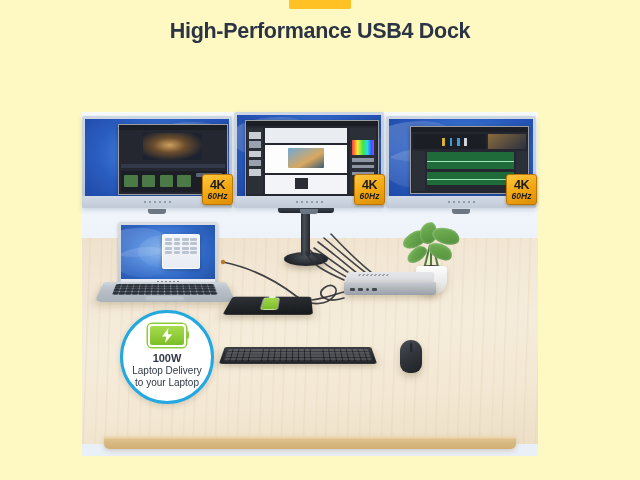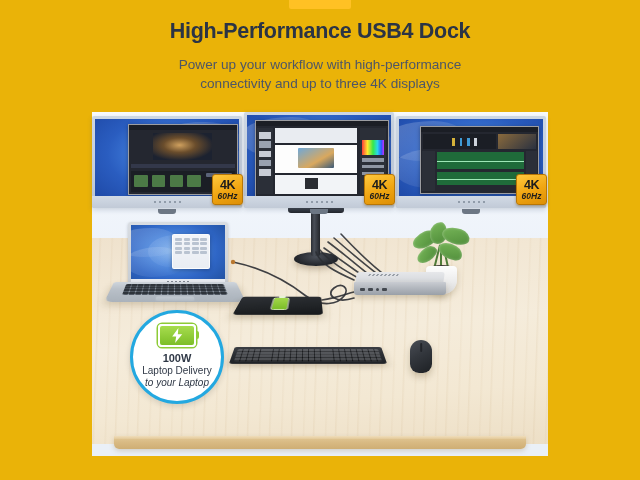--- a/index.html
+++ b/index.html
@@ -3,42 +3,42 @@
 <meta charset="utf-8">
 <style>
   html,body{margin:0;padding:0;}
   body{
     width:640px;height:480px;
     background:#ffffff;
     font-family:"Liberation Sans", sans-serif;
     overflow:hidden;
     position:relative;
   }
-  .page{position:absolute;inset:0;width:640px;height:480px;background:#eab308;}
+  .page{position:absolute;inset:0;width:640px;height:480px;background:#fef9c3;}
 
   
   .accent-bar{
     position:absolute;top:0;left:289px;width:62px;height:9px;
     background:#ffc124;border-radius:0 0 2px 2px;
   }
 
   
   .header{position:absolute;top:20px;left:0;width:640px;text-align:center;}
   .title{
     font-size:21.5px;font-weight:bold;color:#2b3445;
     letter-spacing:-0.3px;line-height:1.1;margin:0;
   }
   .subtitle{
     margin:11px 0 0 0;font-size:13.6px;color:#4e5666;
     line-height:1.42;font-weight:400;
   }
 
   
   .scene{
-    position:absolute;left:92px;top:112px;width:412px;height:344px;
+    position:absolute;left:82px;top:112px;width:412px;height:344px;
   }
   .scene-bg{
     position:absolute;left:0;top:0;width:456px;height:344px;
     background:linear-gradient(180deg,#f4f7fb 0%,#eef3f9 34%,#eaf0f7 40%,#eaf0f7 41%);
   }
   
   .wall{
     position:absolute;left:0;top:0;width:456px;height:128px;
     background:linear-gradient(180deg,#f7fafd 0%,#eef3fa 100%);
   }
@@ -297,21 +297,21 @@
     border:2.5px solid #ffffff;
     box-shadow:0 0 0 1.5px #8ecb36;
     display:flex;align-items:center;justify-content:center;margin-bottom:5px;
   }
   .callout-batt:after{
     content:"";position:absolute;right:-5px;top:5px;width:3px;height:8px;
     background:#8ecb36;border-radius:0 2px 2px 0;
   }
   .callout-l1{font-size:11px;font-weight:bold;color:#2f3846;line-height:1.15;}
   .callout-l2{font-size:10px;color:#2f3846;line-height:1.25;}
-  .callout-l3{font-size:10px;color:#2f3846;line-height:1.25;font-style:italic;}
+  .callout-l3{font-size:10px;color:#2f3846;line-height:1.25;}
   .callout-tail{
     position:absolute;left:52px;top:-26px;width:0;height:0;z-index:19;
   }
 
   
   .app-dark{background:#242730;}
   .app-toolbar{height:5px;background:#1b1e25;}
   .app-preview{
     background:radial-gradient(ellipse at 45% 45%,#cfa05e 0%,#6a4d2c 35%,#1c2230 75%);
   }
@@ -324,24 +324,20 @@
 </style>
 </head>
 <body>
 
 <div class="page">
 
   <div class="accent-bar"></div>
 
   <div class="header">
     <h1 class="title">High-Performance USB4 Dock</h1>
-    <p class="subtitle">
-      <span>Power up your workflow with high-performance</span><br>
-      <span>connectivity and up to three 4K displays</span>
-    </p>
   </div>
 
   <div class="scene">
     <div class="scene-bg"></div>
     <div class="wall"></div>
 
     <div class="desk">
       <div class="desk-top"></div>
       <div class="desk-grain"></div>
       <div class="desk-front"></div>

